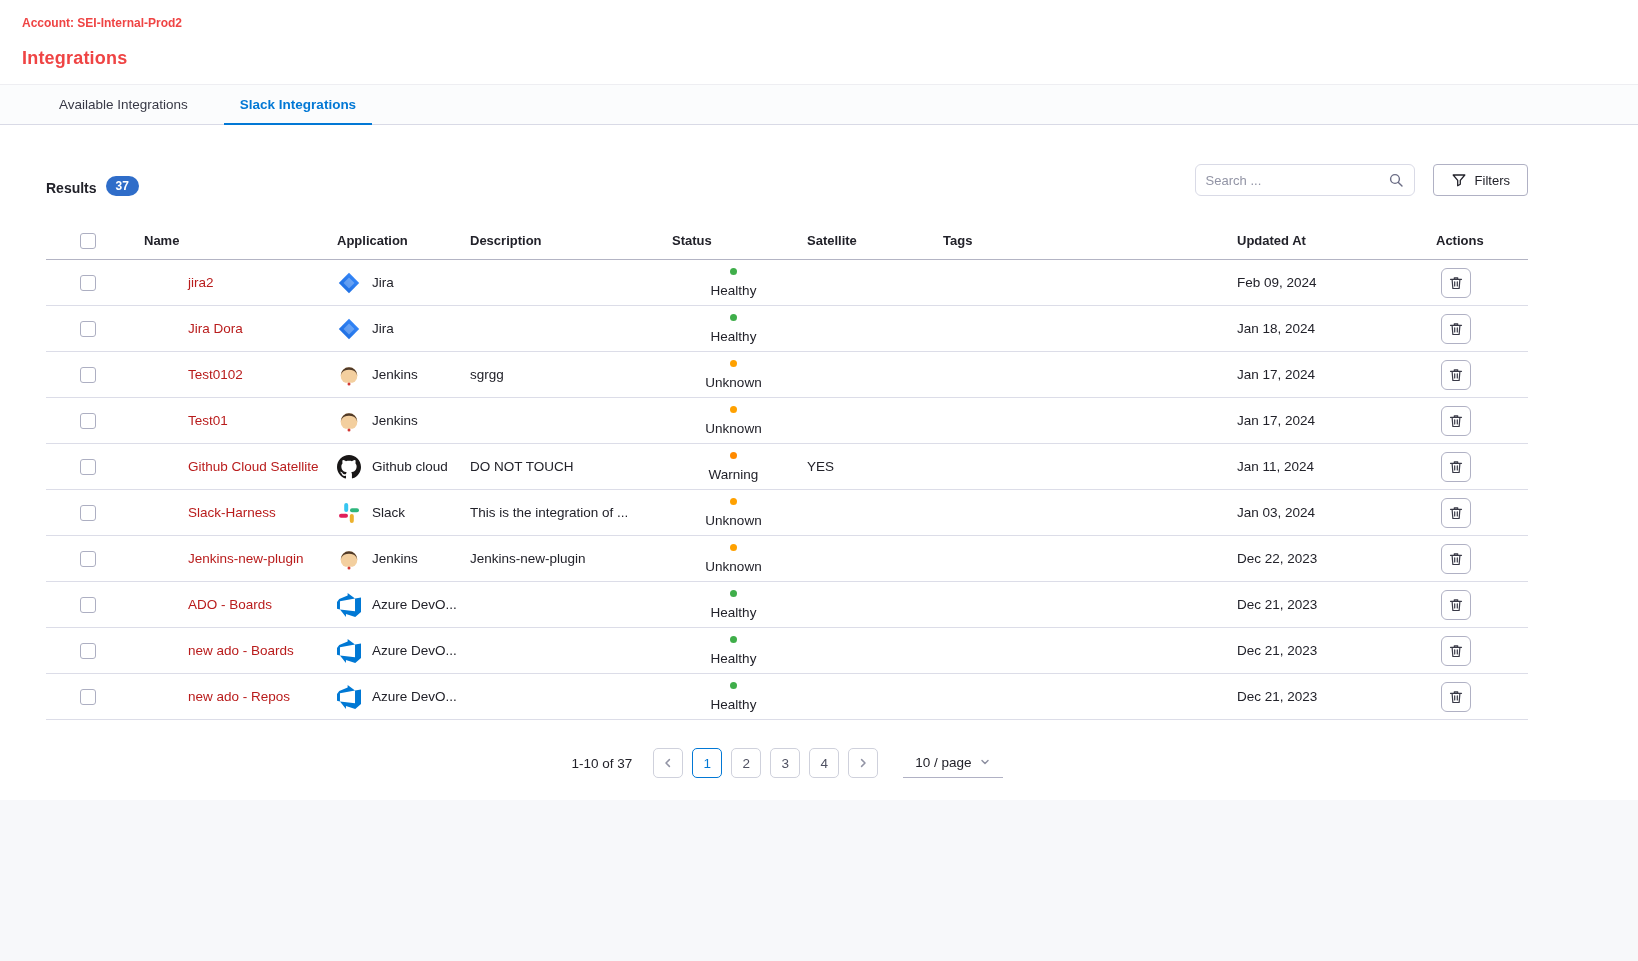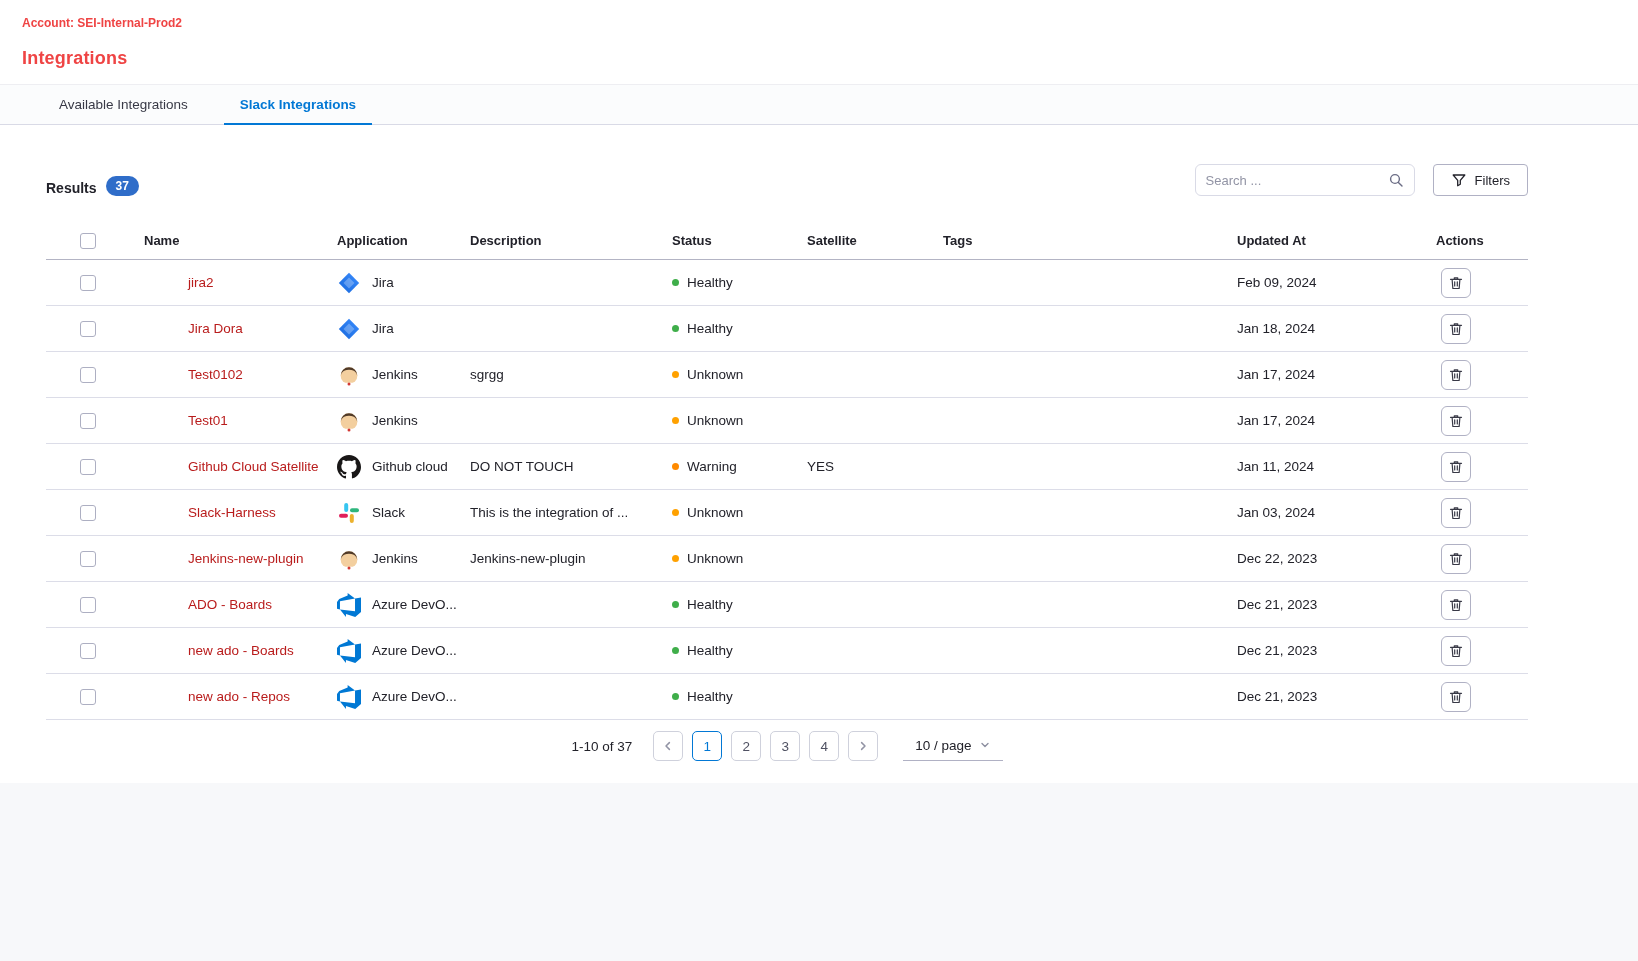--- a/index.html
+++ b/index.html
@@ -33,28 +33,28 @@
   
   .thead, .trow { display:grid; grid-template-columns:98px 193px 133px 202px 135px 136px 294px 199px 1fr; align-items:center; }
   .thead { height:38px; border-bottom:1px solid #b3b4c4; font-size:13px; font-weight:bold; color:#22222a; }
   .trow { height:46px; border-bottom:1px solid #dcdde8; font-size:13.5px; color:#22222a; }
   .cell { overflow:hidden; white-space:nowrap; text-overflow:ellipsis; padding-right:12px; }
   .cell-check { padding-left:34px; }
   .checkbox { display:inline-block; width:16px; height:16px; border:1.5px solid #adafc2; border-radius:3px; background:#fff; cursor:pointer; vertical-align:middle; }
   .name-link { color:#b91c1c; text-decoration:none; cursor:pointer;padding-left:44px; }
   .cell-app { display:flex; align-items:center; gap:11px; }
   .app-icon { width:24px; height:24px; flex:0 0 24px; }
-  .cell-status { display:flex; align-items:center; gap:8px; }
+  .cell-status { display:flex; align-items:center; gap:8px;flex-direction:column; }
   .dot { width:7px; height:7px; border-radius:50%; flex:0 0 7px; }
   .dot-healthy { background:#3fae4a; }
   .dot-unknown { background:#ffa100; }
   .dot-warning { background:#ff8a00; }
   .trash-btn { width:30px; height:30px; margin-left:5px; background:#fff; border:1px solid #b0b1c4; border-radius:6px; display:flex; align-items:center; justify-content:center; cursor:pointer; }
   
-  .pagination { display:flex; align-items:center; justify-content:center; gap:9px; margin-top:11px; }
+  .pagination { display:flex; align-items:center; justify-content:center; gap:9px; margin-top:28px; }
   .range-label { font-size:13.5px; color:#22222a; margin-right:12px; }
   .pg-btn { width:30px; height:30px; background:#fff; border:1px solid #cfd1dc; border-radius:5px; display:flex; align-items:center; justify-content:center; font-size:13.5px; color:#4f5162; font-family:inherit; cursor:pointer; }
   .pg-btn.active { border-color:#0278d5; color:#0278d5; }
   .page-size { display:flex; align-items:center; gap:7px; font-size:13.5px; color:#22222a; border-bottom:1px solid #b0b1c4; padding:6px 12px 7px; margin-left:16px; cursor:pointer; }
   .icon-16 { width:16px; height:16px; }
   .icon-12 { width:12px; height:12px; }
 </style>
 </head>
 <body>
 

